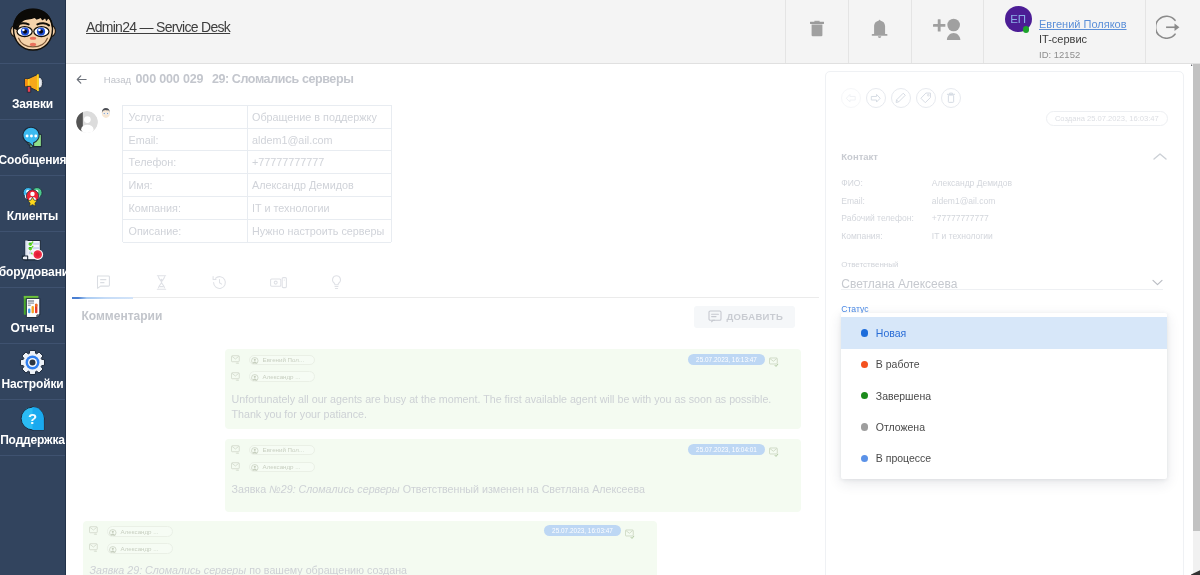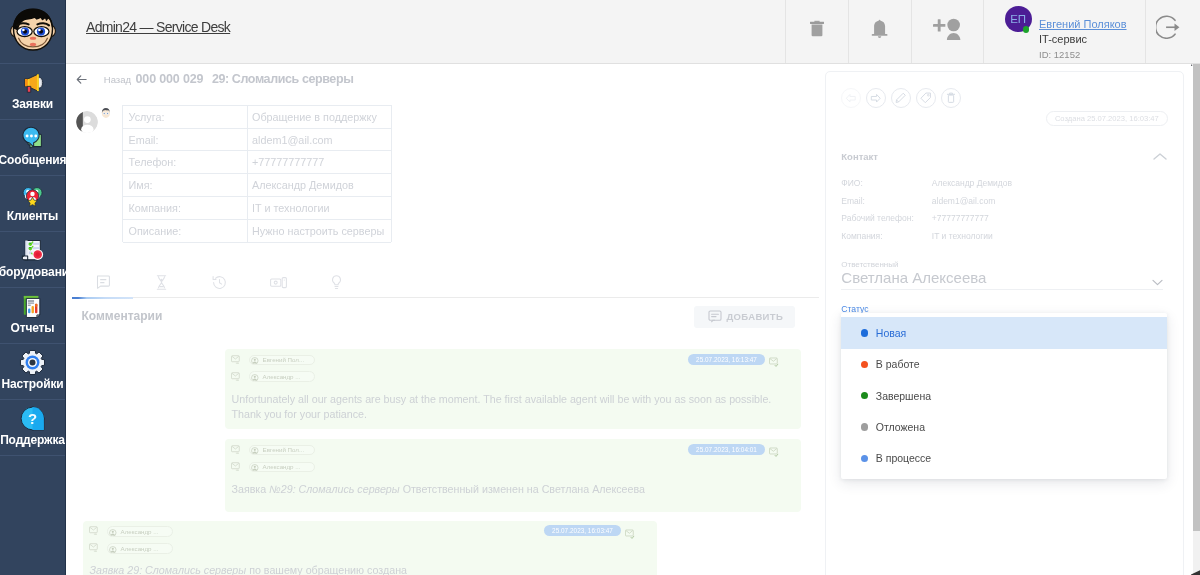--- a/index.html
+++ b/index.html
@@ -106,21 +106,21 @@
 .created{height:15.7px;width:121.3px;border:1px solid #edeff2;border-radius:8px;
   display:flex;align-items:center;justify-content:center;font-size:7.6px;color:#dcdee3;}
 .sect{position:absolute;left:15.8px;top:77.6px;width:326px;display:flex;align-items:center;justify-content:space-between;height:13px;}
 .sect .t{font-size:9.5px;font-weight:bold;color:#c8cbd1;line-height:13px;}
 #contactrows{position:absolute;left:0;top:106px;width:359.5px;}
 .kv{display:flex;padding-left:15.8px;height:17.4px;align-items:flex-start;gap:8px;}
 .kv .k{width:82.5px;font-size:8.5px;color:#d3d6dc;}
 .kv .v{font-size:8.5px;color:#d3d6dc;}
 .field{position:absolute;left:15.8px;top:186.4px;width:321.5px;height:31.5px;border-bottom:1px solid #eef0f3;}
 .field .lab{font-size:8px;color:#d1d4da;line-height:11px;}
-.field .val{font-size:15px;color:#c6c9cf;line-height:14px;margin-top:1px;}
+.field .val{font-size:12px;color:#c6c9cf;line-height:14px;margin-top:7px;}
 .field .caret{position:absolute;right:0px;top:19.8px;}
 
 
 .statusblock{position:absolute;left:15.8px;top:232px;width:326px;}
 .statuslabel{position:absolute;left:0;top:0;font-size:8.6px;color:#4c8be6;line-height:10px;}
 .dropdown{position:absolute;left:-0.7px;top:8.9px;width:326.3px;height:165.3px;background:#fff;
   border-radius:2px;box-shadow:0 1px 4px rgba(40,50,70,.09),0 4px 14px rgba(40,50,70,.11);}
 .opt{height:31.3px;display:flex;align-items:center;gap:7.8px;padding-left:20px;}
 .opt:first-child{margin-top:4.2px;}
 .opt.sel{background:#d7e7f9;}

